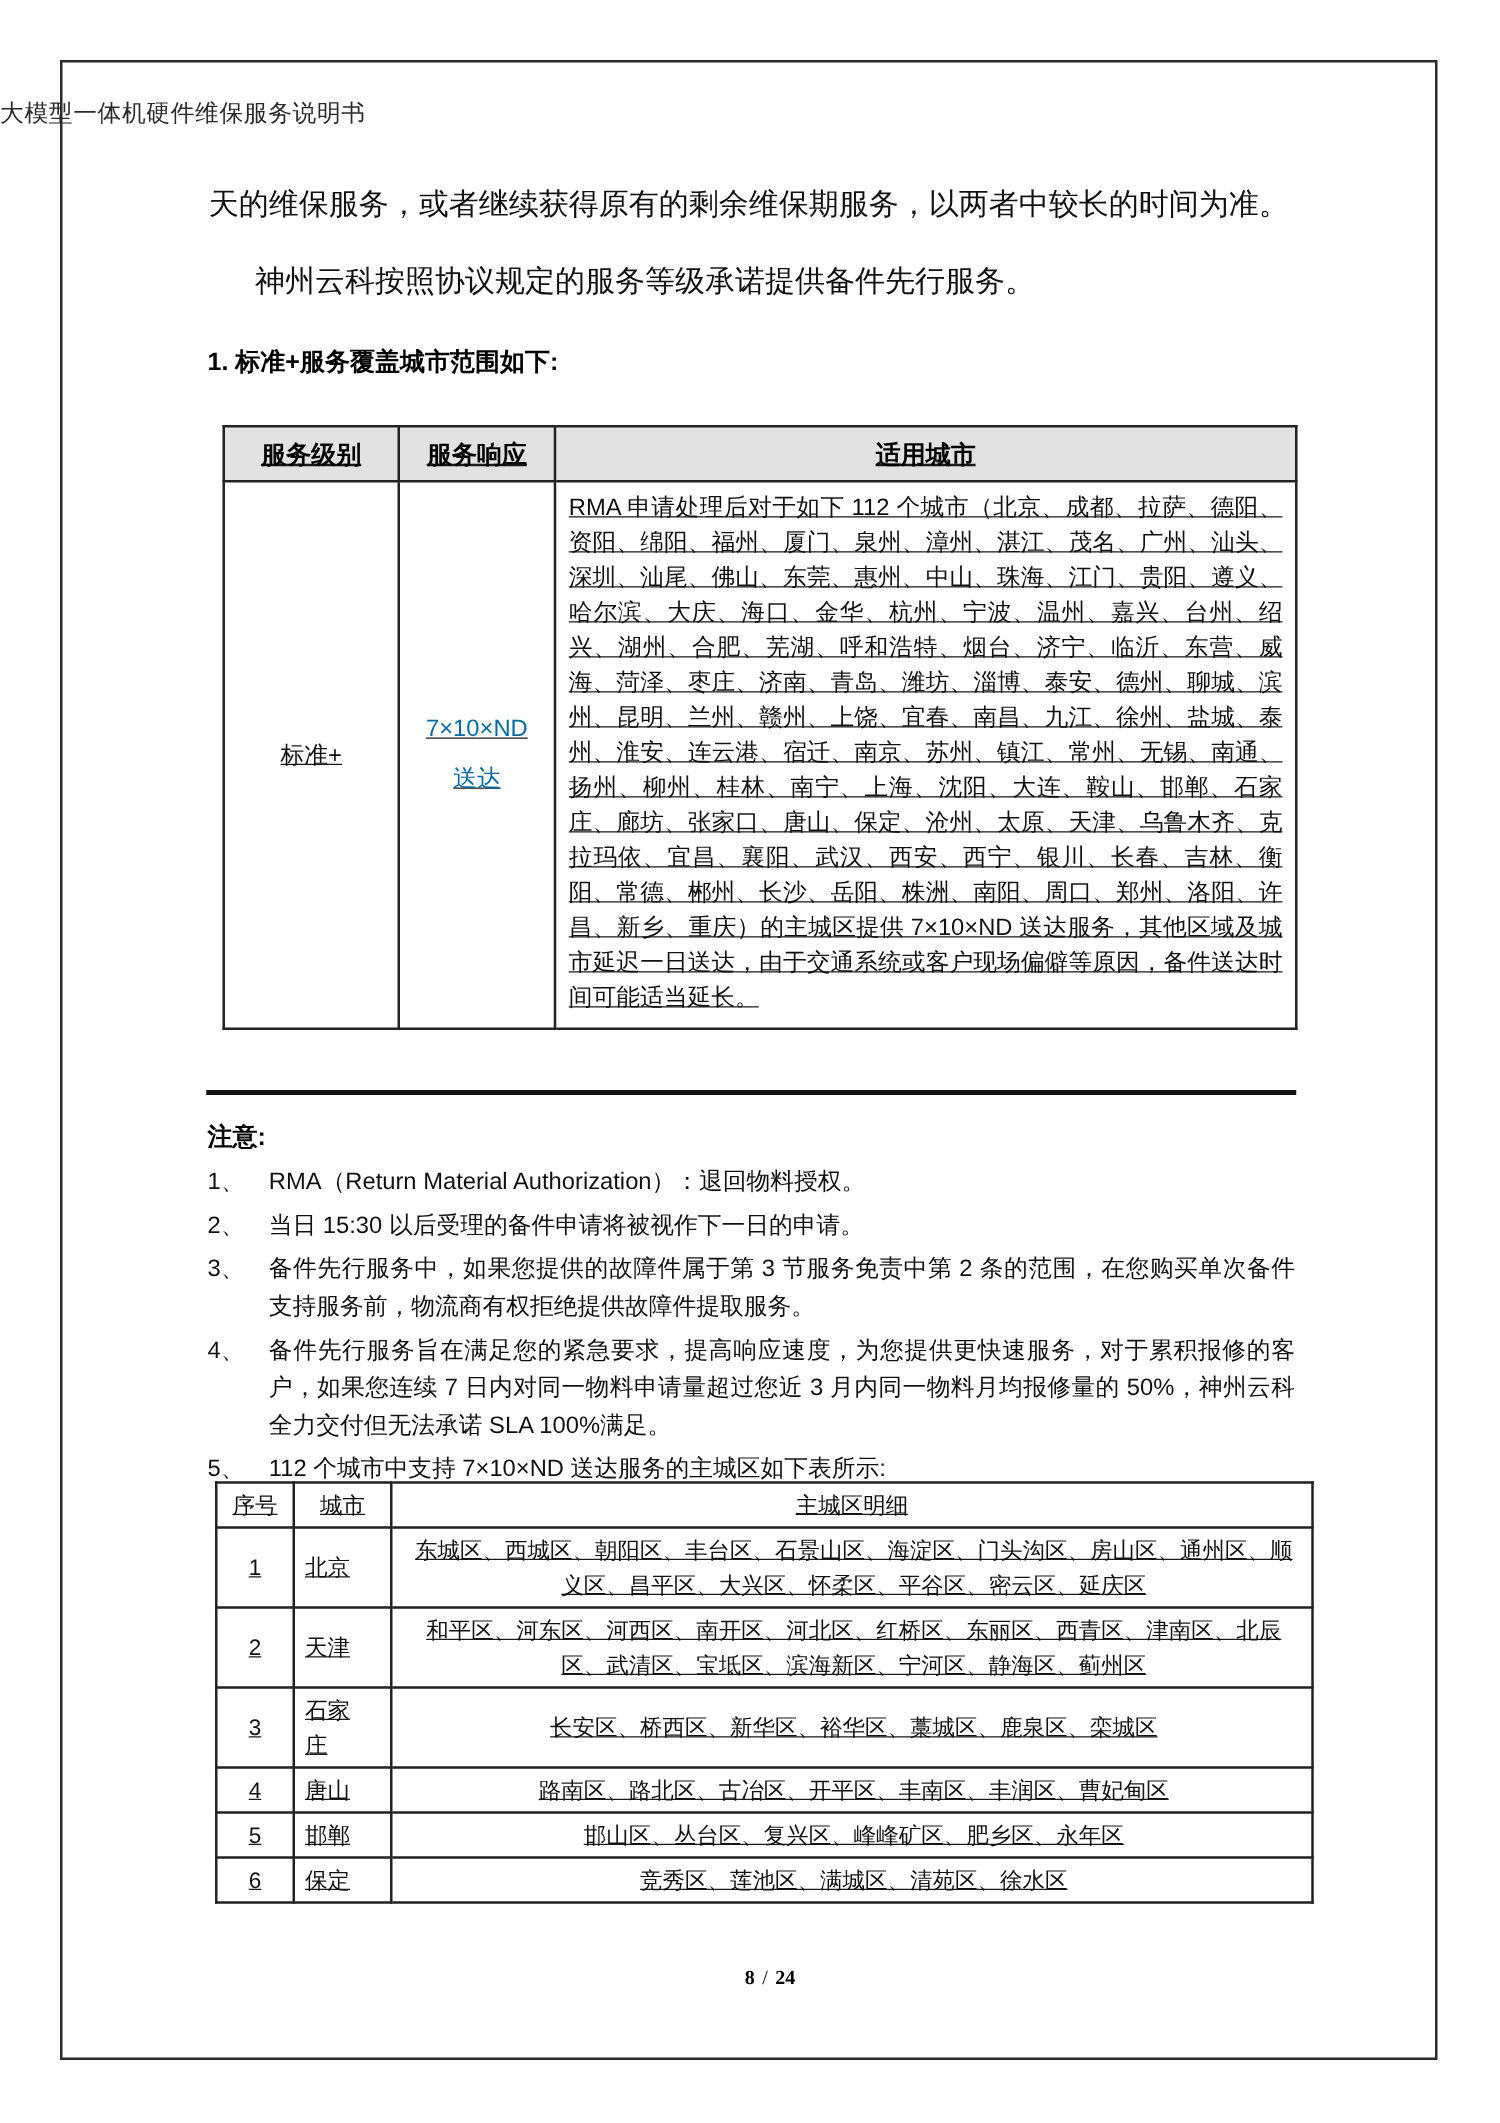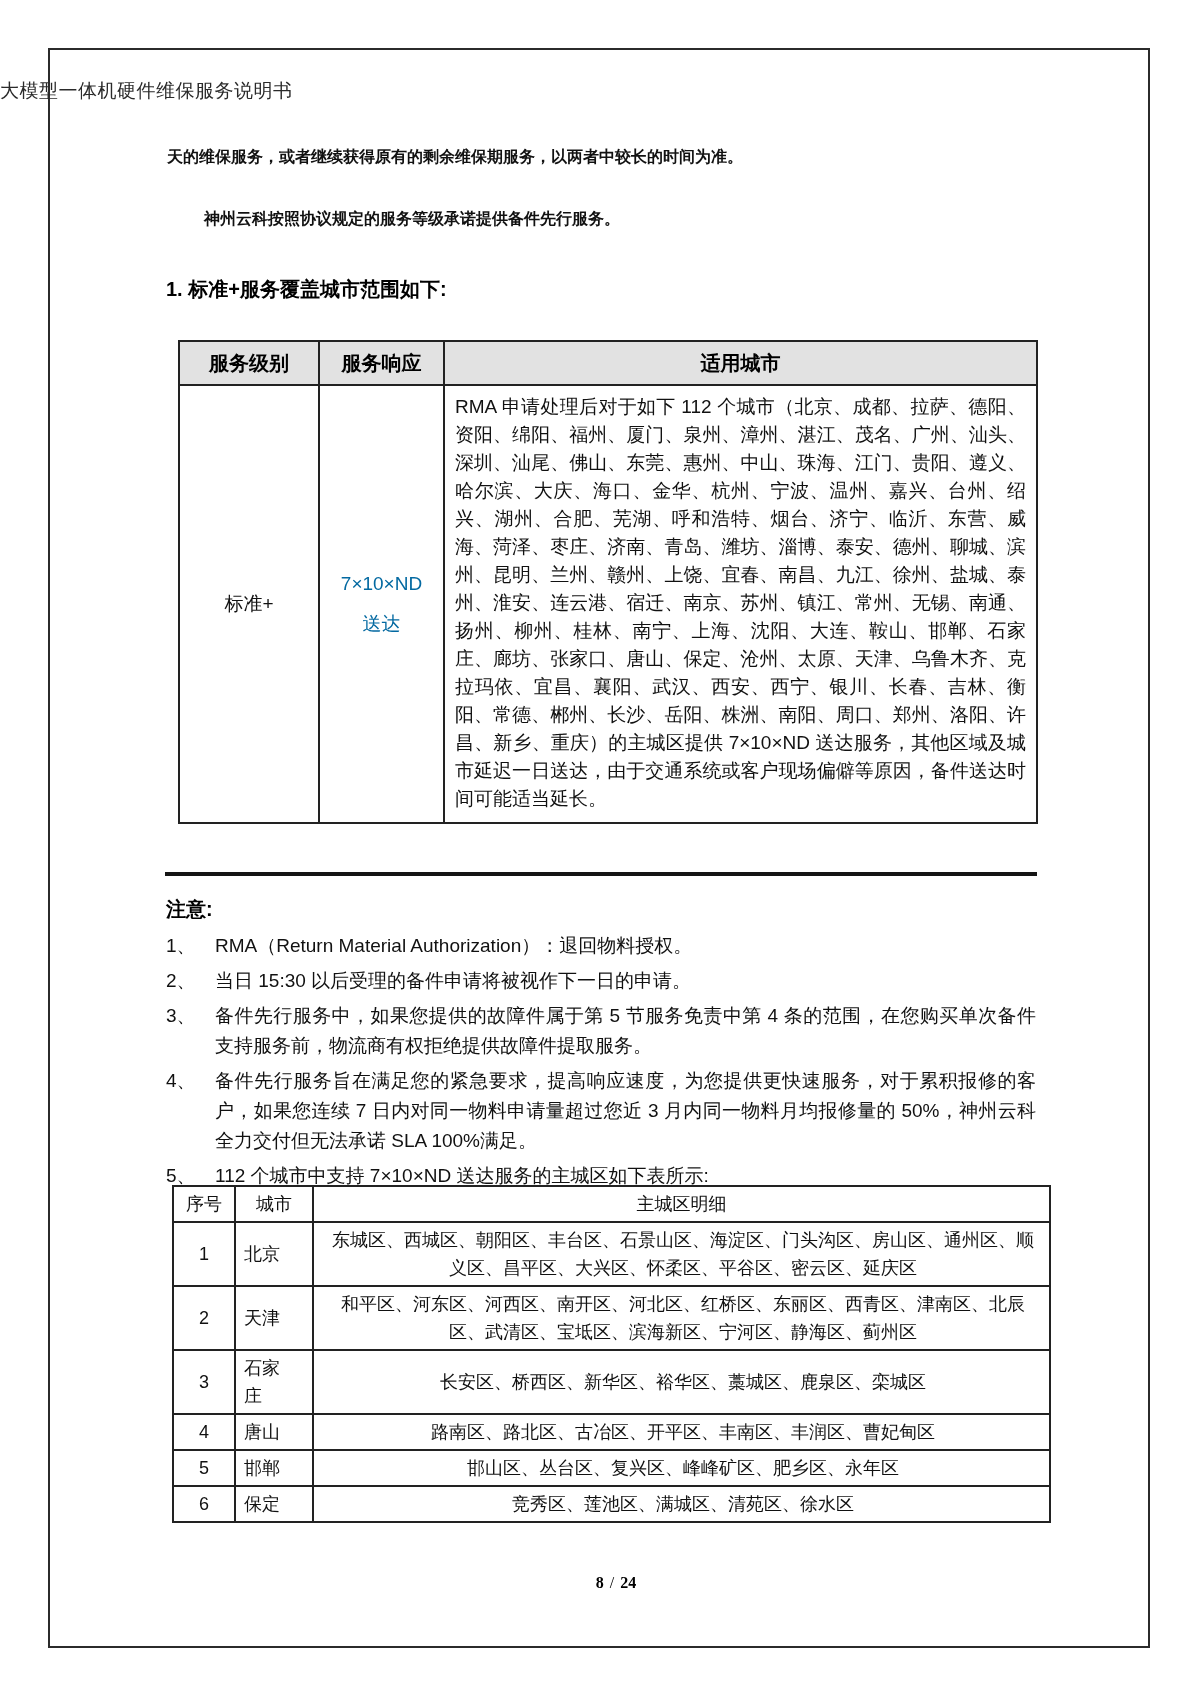--- a/index.html
+++ b/index.html
@@ -13,30 +13,30 @@
   .page-frame {
     position:absolute; left:48px; top:48px; width:1102px; height:1600px;
     border:2px solid #2b2b2b;
   }
   .doc-header {
     position:absolute; top:78px; left:0; width:955px;
     text-align:left;
     font-family:"Liberation Serif", serif;
     font-size:19px; color:#2a2a2a; letter-spacing:0.5px;
   }
-  .para { position:absolute; font-size:16px; color:#111;font-weight:bold; }
+  .para { position:absolute; font-size:24px; color:#111; }
   .p1 { left:167px; top:147px; width:880px; }
   .p2 { left:204px; top:209px; width:840px; }
   .section-heading {
     position:absolute; left:166px; top:276px;
     font-size:20px; font-weight:bold; color:#000;
   }
 
   
-  table { border-collapse:collapse; table-layout:fixed; }
+  table { border-collapse:collapse; table-layout:fixed;text-decoration:underline; }
   .service-table {
     position:absolute; left:178px; top:340px; width:858px;
   }
   .service-table th, .service-table td {
     border:2px solid #222; vertical-align:middle;
   }
   .service-table th {
     height:44px; background:#e2e2e2;
     font-size:20px; font-weight:bold; text-align:center; color:#000;
   }
@@ -132,21 +132,21 @@
   <li class="note">
     <span class="num">1、</span>
     <span class="txt">RMA（Return Material Authorization）：退回物料授权。</span>
   </li>
   <li class="note">
     <span class="num">2、</span>
     <span class="txt">当日 15:30 以后受理的备件申请将被视作下一日的申请。</span>
   </li>
   <li class="note">
     <span class="num">3、</span>
-    <span class="txt">备件先行服务中，如果您提供的故障件属于第 5 节服务免责中第 4 条的范围，在您购买单次备件支持服务前，物流商有权拒绝提供故障件提取服务。</span>
+    <span class="txt">备件先行服务中，如果您提供的故障件属于第 3 节服务免责中第 2 条的范围，在您购买单次备件支持服务前，物流商有权拒绝提供故障件提取服务。</span>
   </li>
   <li class="note">
     <span class="num">4、</span>
     <span class="txt">备件先行服务旨在满足您的紧急要求，提高响应速度，为您提供更快速服务，对于累积报修的客户，如果您连续 7 日内对同一物料申请量超过您近 3 月内同一物料月均报修量的 50%，神州云科全力交付但无法承诺 SLA 100%满足。</span>
   </li>
   <li class="note">
     <span class="num">5、</span>
     <span class="txt">112 个城市中支持 7×10×ND 送达服务的主城区如下表所示:</span>
   </li>
 </ol>

